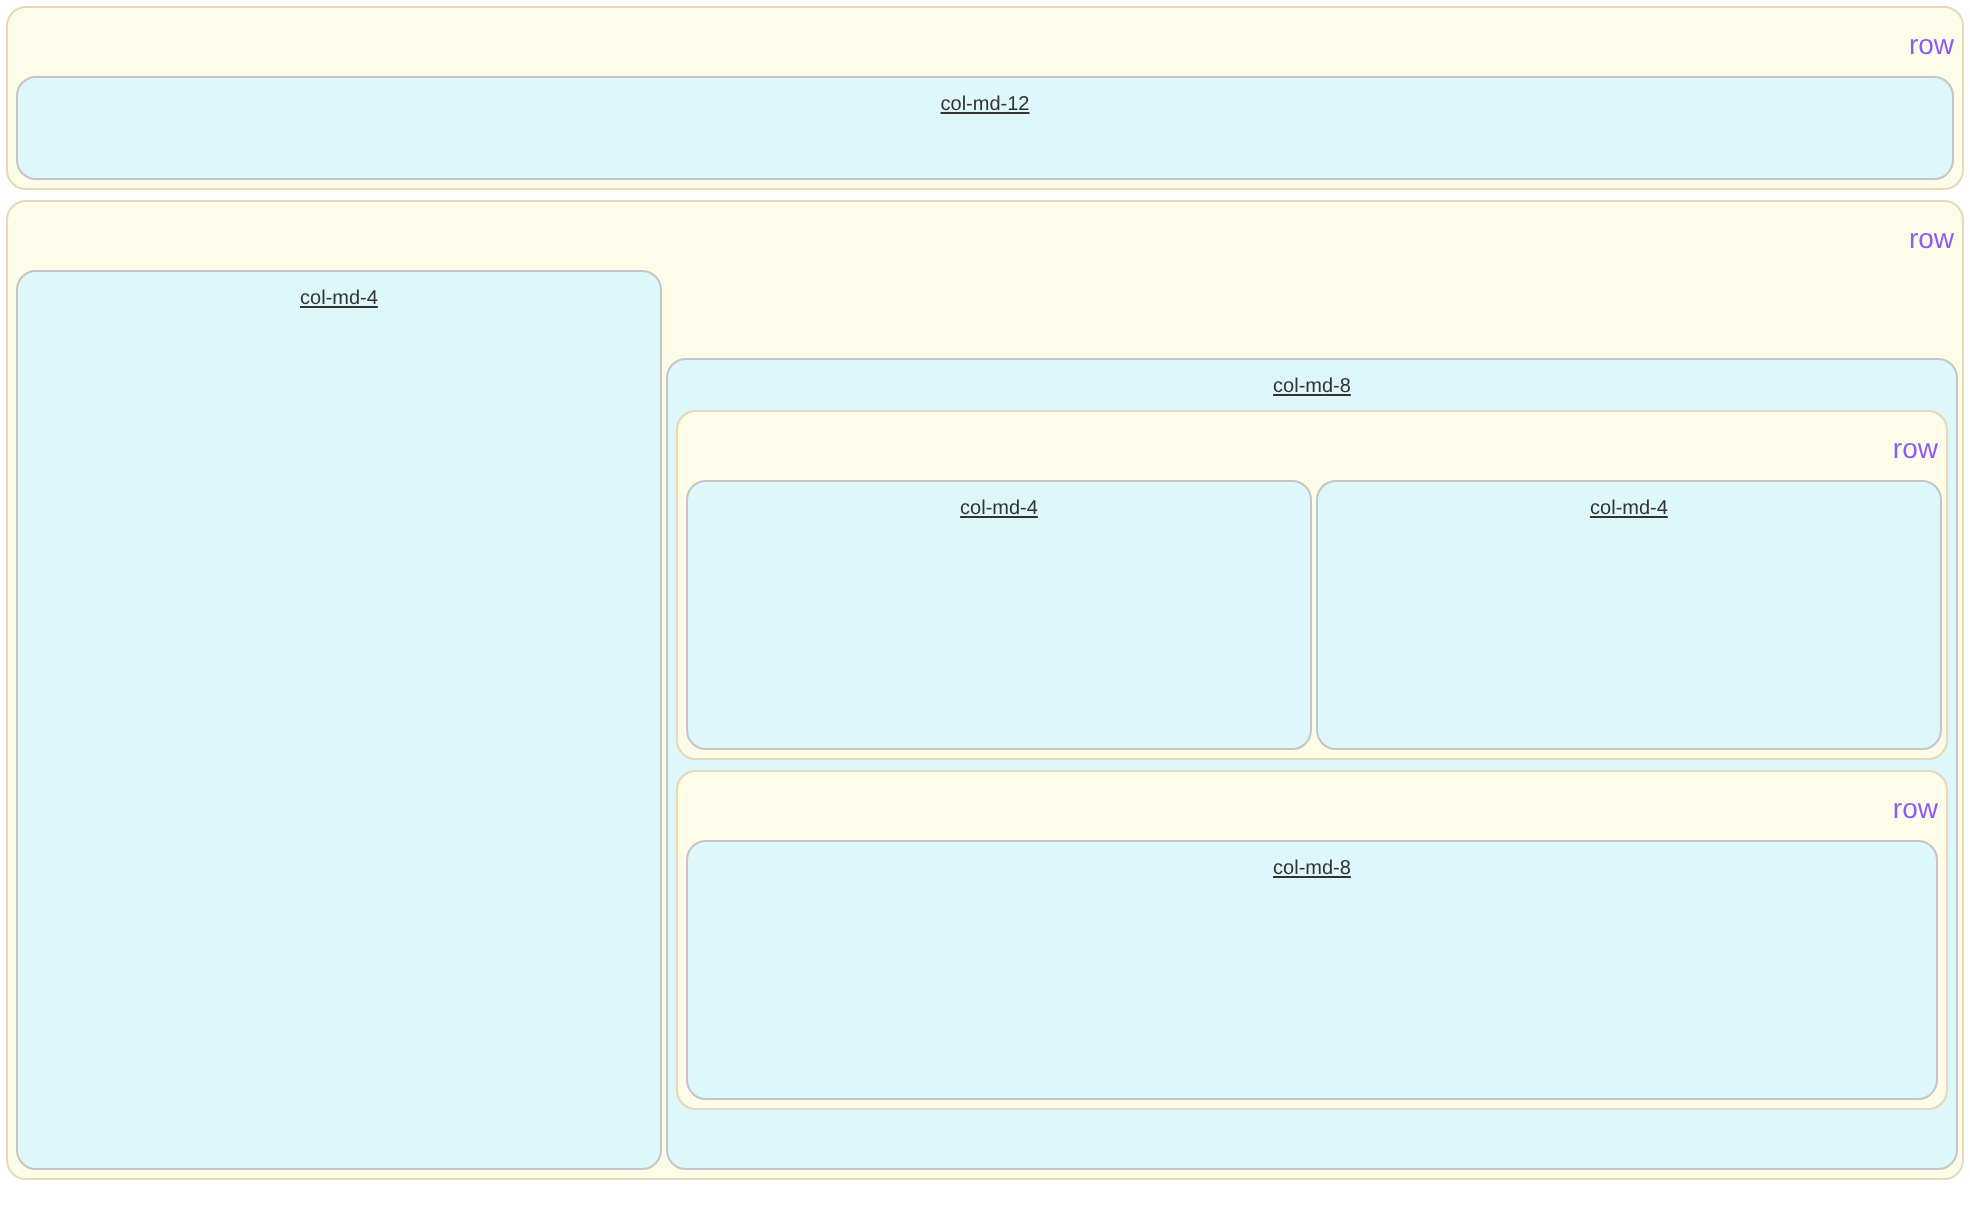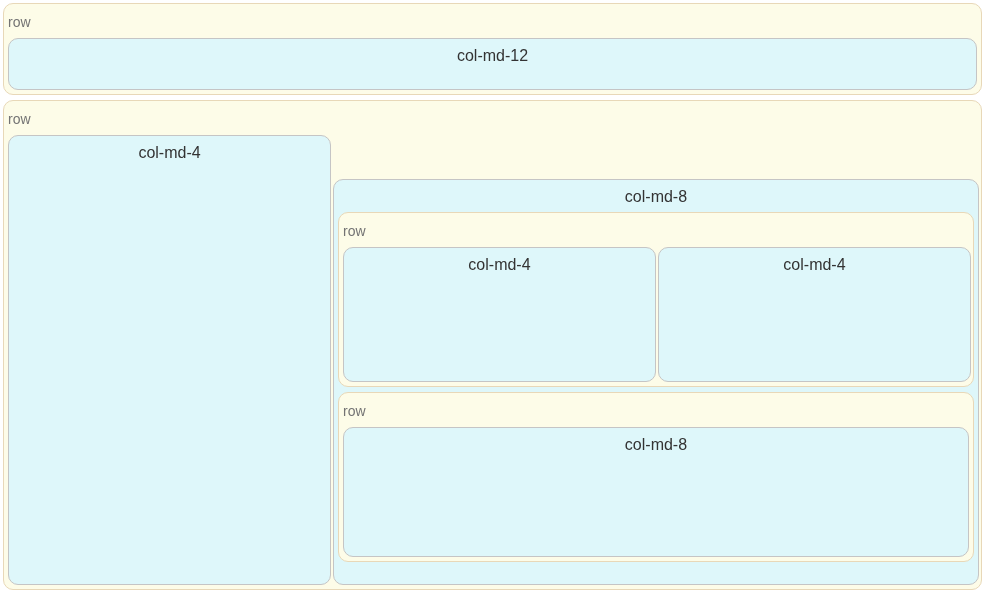--- a/index.html
+++ b/index.html
@@ -18,40 +18,41 @@
       background: #fdfce8;
       border: 1px solid #e8d8b8;
       border-radius: 10px;
       padding: 4px;
       margin-bottom: 5px;
     }
     .row-box:last-child {
       margin-bottom: 0;
     }
     .row-label {
-      text-align: left;
+      text-align: right;
       padding: 6px 0 8px 0;
       font-size: 14px;
-      color: #737373;
+      color: #8b5cf6;
     }
     .row-content {
       display: flex;
       gap: 2px;
     }
     .col-box {
       background: #def7fa;
       border: 1px solid #c5c5c5;
       border-radius: 10px;
       padding: 4px;
     }
     .col-label {
       text-align: center;
       padding: 4px 0 6px 0;
-      font-size: 16px;
+      font-size: 10px;
       color: #333;
+      text-decoration: underline;
     }
     .col-12 {
       flex: 0 0 100%;
     }
     .col-4 {
       flex: 0 0 33.333%;
     }
     .col-8 {
       flex: 0 0 66.667%;
       margin-top: 44px;

